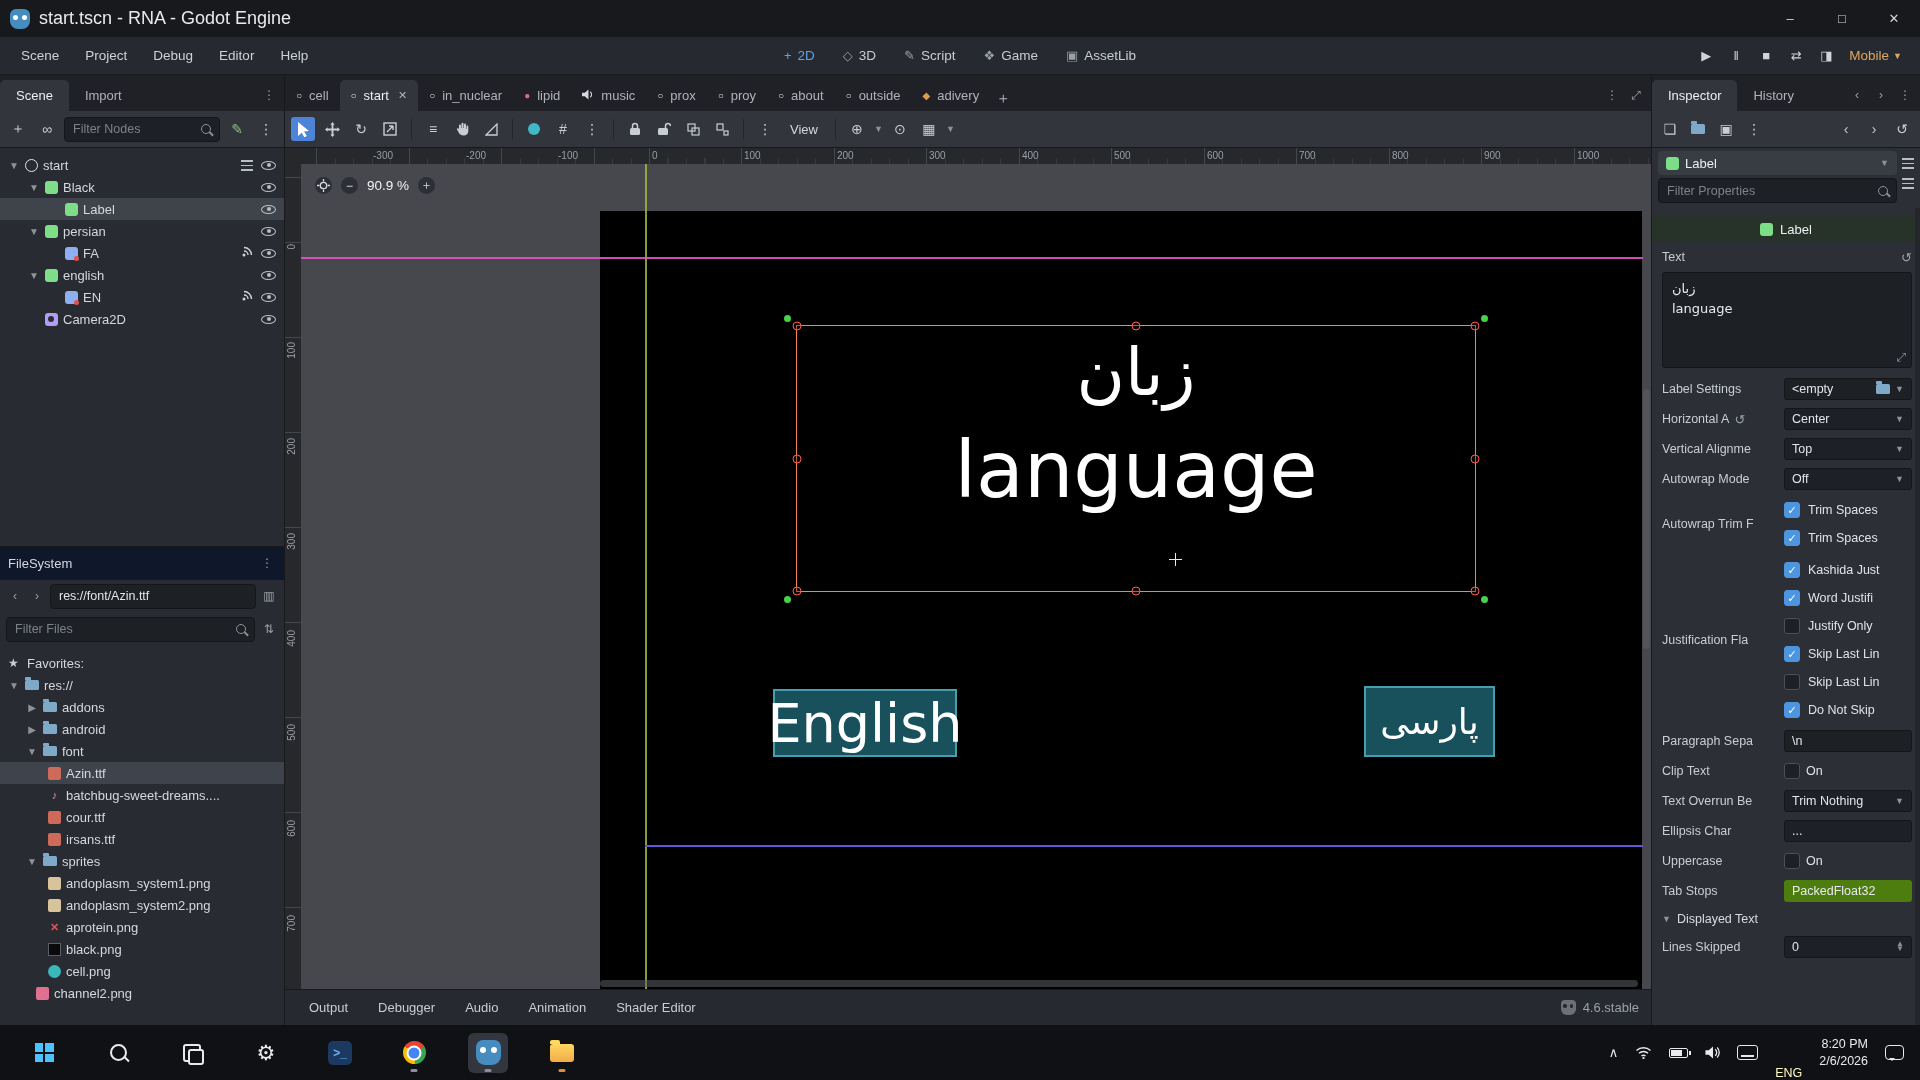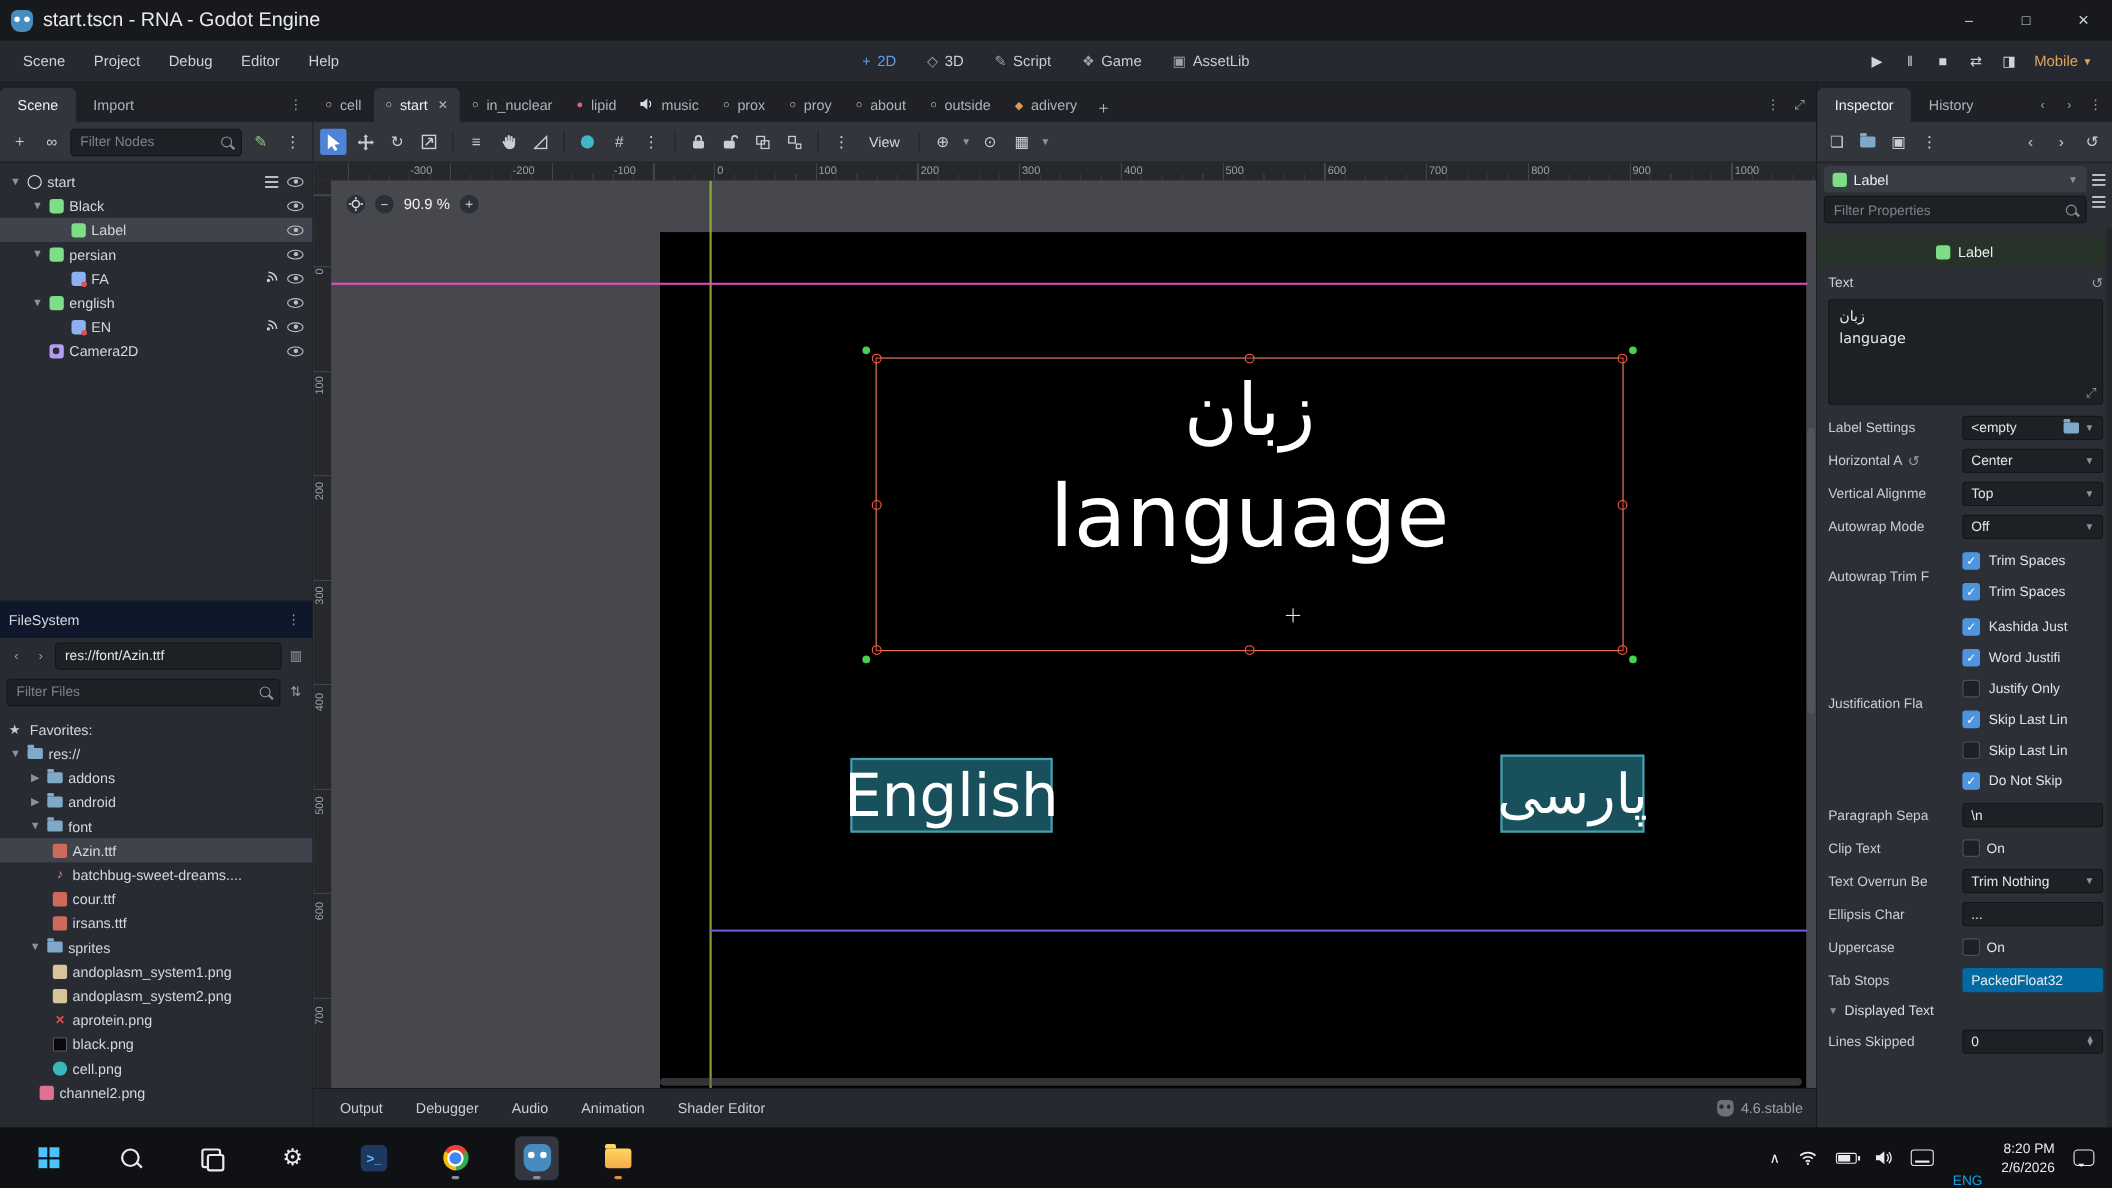--- a/index.html
+++ b/index.html
@@ -135,21 +135,21 @@
              border:1.5px solid #f4825a; display:flex; flex-direction:column; align-items:center; }
   .h-dot { position:absolute; width:9px; height:9px; border:1.8px solid #ff5d4a; border-radius:50%;
            background:rgba(40,5,5,.3); transform:translate(-50%,-50%); }
   .a-dot { position:absolute; width:7px; height:7px; border-radius:50%; background:#46d24a; }
   .canvas-text { font-family:"DejaVu Sans",sans-serif; color:#fff; text-align:center; white-space:nowrap; }
   .lbl-line1 { font-size:66px; margin-top:8px; }
   .lbl-line2 { font-size:78px; margin-top:14px; }
   .focus-btn { position:absolute; display:flex; align-items:center; justify-content:center;
                background:rgba(30,100,115,.8); border:2px solid rgba(95,200,220,.65); }
   .btn-english { left:472px; top:525px; width:184px; height:68px; font-size:54px; }
-  .btn-persian { left:1063px; top:522px; width:131px; height:71px; font-size:50px; }
+  .btn-persian { left:1063px; top:522px; width:131px; height:71px; font-size:36px; }
   .pivot-cross { position:absolute; left:868px; top:389px; width:13px; height:13px; }
   .pivot-cross::before { content:""; position:absolute; left:0; top:6px; width:13px; height:1px; background:#e8eaee; }
   .pivot-cross::after { content:""; position:absolute; left:6px; top:0; width:1px; height:13px; background:#e8eaee; }
   .hscroll { position:absolute; left:299px; bottom:2px; width:1038px; height:7px; border-radius:4px;
              background:#5c5f66; opacity:.55; }
   .vscroll { position:absolute; right:1px; top:225px; width:7px; height:260px; border-radius:4px;
              background:#5c5f66; opacity:.55; }
 
   
   .bottom-bar { height:36px; background:#262930; border-top:1px solid #17191d; display:flex;
@@ -173,21 +173,21 @@
   .prow { min-height:30px; display:flex; align-items:center; padding:2px 8px 2px 10px; }
   .plabel { width:122px; font-size:12.5px; color:#c9cdd4; white-space:nowrap; overflow:hidden;
             display:flex; align-items:center; gap:5px; flex:0 0 auto; }
   .pval { flex:1; display:flex; align-items:center; gap:6px; min-width:0; }
   .dd { flex:1; height:22px; background:#1d2025; border:1px solid #141619; border-radius:3px;
         display:flex; align-items:center; padding:0 7px; gap:5px; font-size:12.5px; color:#e2e5ea; min-width:0; }
   .dd .grow { flex:1; white-space:nowrap; overflow:hidden; }
   .car { color:#8d929a; font-size:9px; }
   .pfield { flex:1; height:22px; background:#1d2025; border:1px solid #141619; border-radius:3px;
             display:flex; align-items:center; padding:0 7px; font-size:12.5px; color:#e2e5ea; }
-  .pill { flex:1; height:22px; background:#0369a1; border-radius:3px; display:flex; align-items:center;
+  .pill { flex:1; height:22px; background:#4d7c0f; border-radius:3px; display:flex; align-items:center;
           padding:0 8px; font-size:12.5px; color:#e8eaee; }
   .pgroup { display:flex; padding:3px 8px 3px 10px; }
   .pgl { width:122px; font-size:12.5px; color:#c9cdd4; display:flex; align-items:center; flex:0 0 auto; }
   .pgc { flex:1; display:flex; flex-direction:column; gap:8px; padding:3px 0; }
   .cbrow { display:flex; align-items:center; gap:8px; height:20px; }
   .cb { width:16px; height:16px; border-radius:3px; background:#1d2025; border:1px solid #4b5058;
         color:transparent; display:flex; align-items:center; justify-content:center; font-size:11px; flex:0 0 auto; }
   .cb.checked { background:#4e95e0; border-color:#4e95e0; color:#fff; }
   .cblabel { font-size:12.5px; color:#dfe3e8; white-space:nowrap; }
   .textarea { margin:0 8px 6px 10px; height:96px; background:#1d2025; border:1px solid #141619;
@@ -248,21 +248,21 @@
   .files-ico { width:24px; height:18px; background:linear-gradient(#ffd75e,#f2ab4a); border-radius:3px; position:relative; }
   .files-ico::before { content:""; position:absolute; top:-4px; left:0; width:10px; height:4px;
                        background:#ffd75e; border-radius:2px 2px 0 0; }
   .tray { margin-left:auto; display:flex; align-items:center; gap:17px; padding-right:16px; }
   .tray-ic { color:#e8eaee; display:flex; align-items:center; justify-content:center; }
   .battery { width:19px; height:10px; border:1.5px solid #e8eaee; border-radius:2px; position:relative; }
   .battery::before { content:""; position:absolute; left:1px; top:1px; bottom:1px; width:11px; background:#e8eaee; }
   .battery::after { content:""; position:absolute; right:-4px; top:2px; width:2px; height:4px; background:#e8eaee; }
   .kbdico { width:21px; height:15px; border:1.5px solid #e8eaee; border-radius:3px; position:relative; }
   .kbdico::after { content:""; position:absolute; left:3px; right:3px; bottom:2px; height:2px; background:#e8eaee; }
-  .lang { color:#0ea5e9; font-size:12.5px;margin-top:41px; }
+  .lang { color:#fef9c3; font-size:12.5px;margin-top:41px; }
   .clock { color:#e8eaee; font-size:12.5px; text-align:right; line-height:1.35; }
   .chatico { width:19px; height:15px; border:1.6px solid #e8eaee; border-radius:4px; position:relative; }
   .chatico::after { content:""; position:absolute; left:3px; bottom:-5px; border:3px solid transparent;
                     border-top-color:#e8eaee; }
 </style>
 </head>
 <body>
 
 <div class="screen">
 <div class="window">

